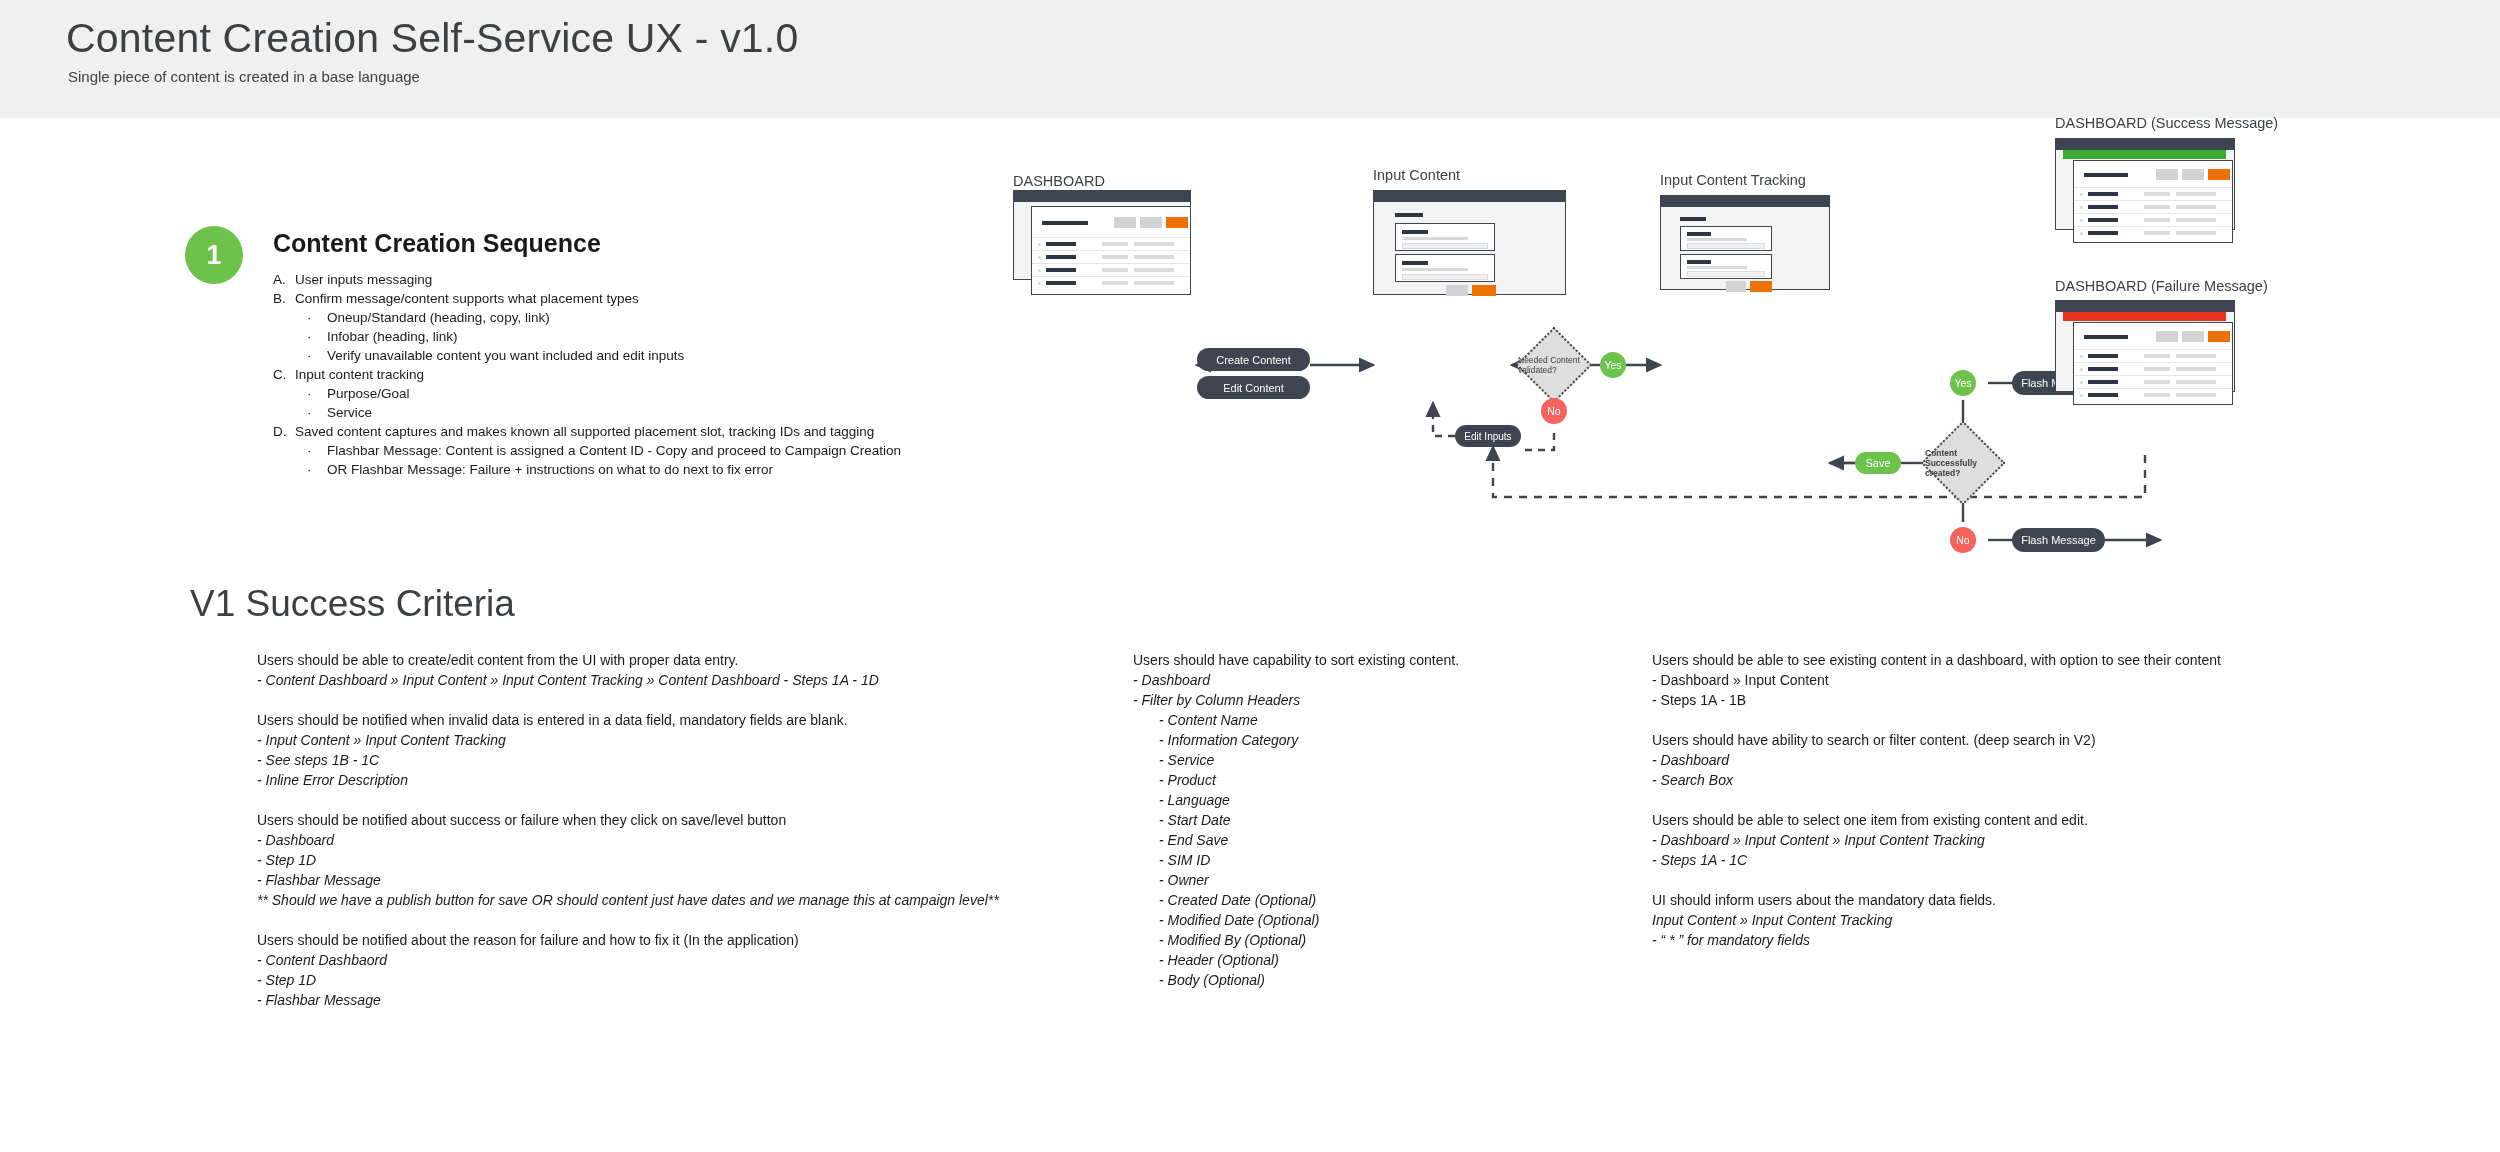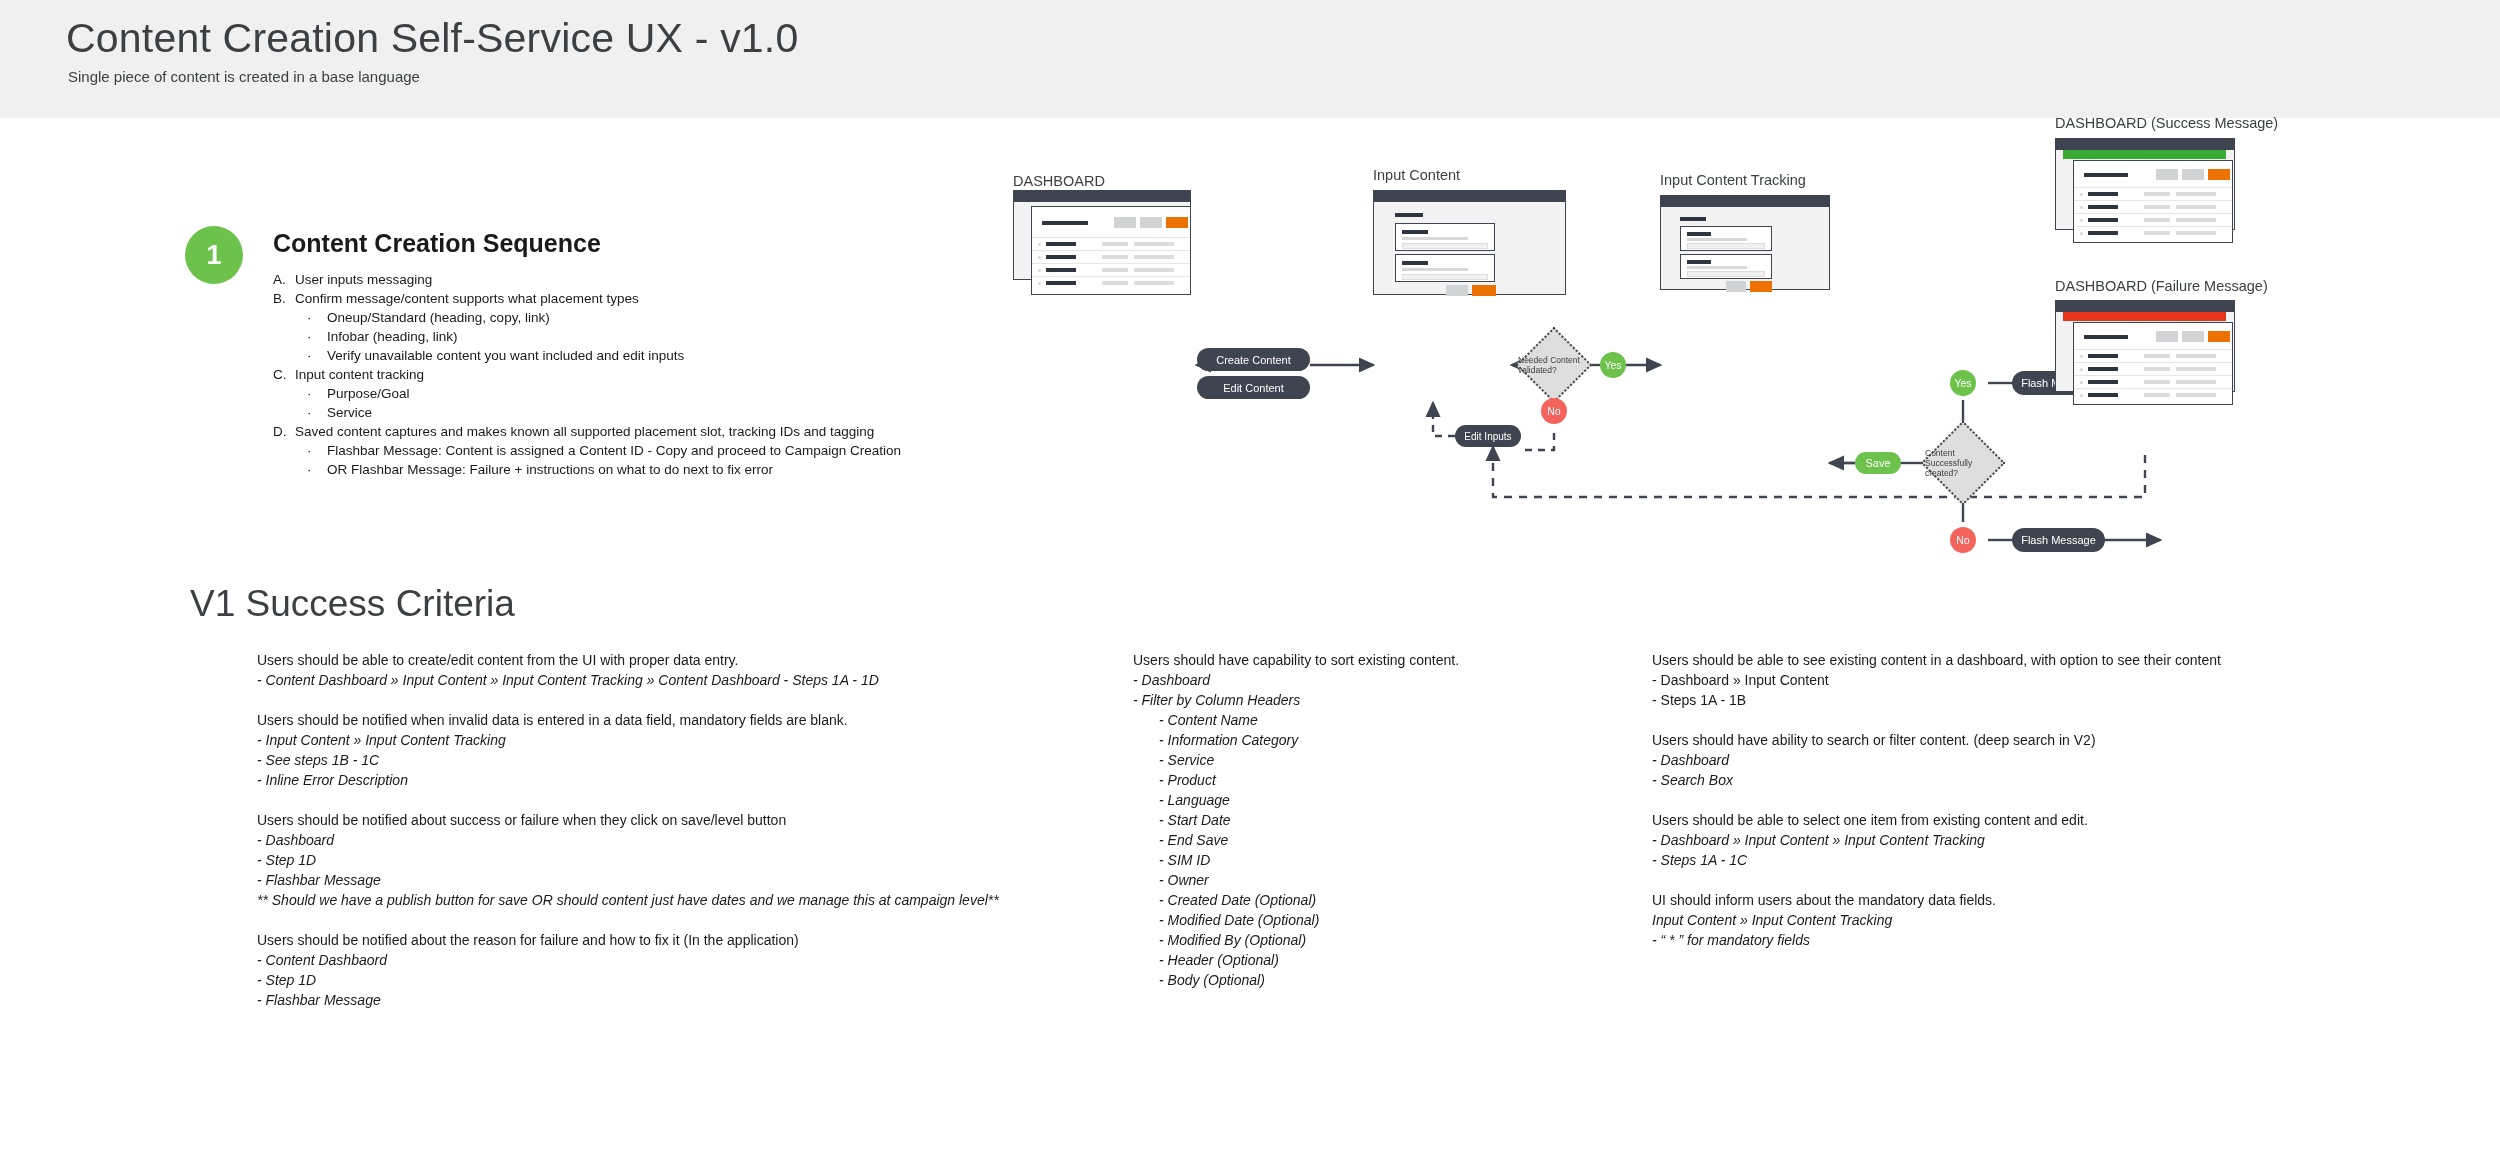--- a/index.html
+++ b/index.html
@@ -278,21 +278,21 @@
       <div class="fsub" style="left:6px;top:11px;width:60px;"></div>
       <div class="finput" style="left:6px;top:16px;width:78px;height:6px;"></div>
     </div>
     <div class="fbtn" style="left:66px;top:86px;width:20px;"></div>
     <div class="fbtn orange" style="left:90px;top:86px;width:22px;"></div>
   </div>
 
   <div class="pill green" style="left:1855px;top:302px;width:46px;height:22px;">Save</div>
 
   <div class="diamond" style="left:1933px;top:283px;width:60px;height:60px;"></div>
-  <div class="diamond-text" style="left:1925px;top:288px;width:76px;height:50px;">Content Successfully created?</div>
+  <div class="diamond-text" style="left:1925px;top:288px;width:76px;height:50px;font-weight:bold;">Content Successfully created?</div>
   <div class="node-circle yes" style="left:1950px;top:220px;width:26px;height:26px;">Yes</div>
   <div class="node-circle no" style="left:1950px;top:377px;width:26px;height:26px;">No</div>
 
   <div class="pill" style="left:2012px;top:221px;width:93px;height:24px;">Flash Message</div>
   <div class="pill" style="left:2012px;top:378px;width:93px;height:24px;">Flash Message</div>
 
   <div class="mock-label" style="left:2055px;top:-35px;">DASHBOARD (Success Message)</div>
   <div class="mock" style="left:2055px;top:-12px;width:180px;height:105px;">
     <div class="back" style="width:180px;height:92px;">
       <div class="titlebar" style="width:100%;"></div>

